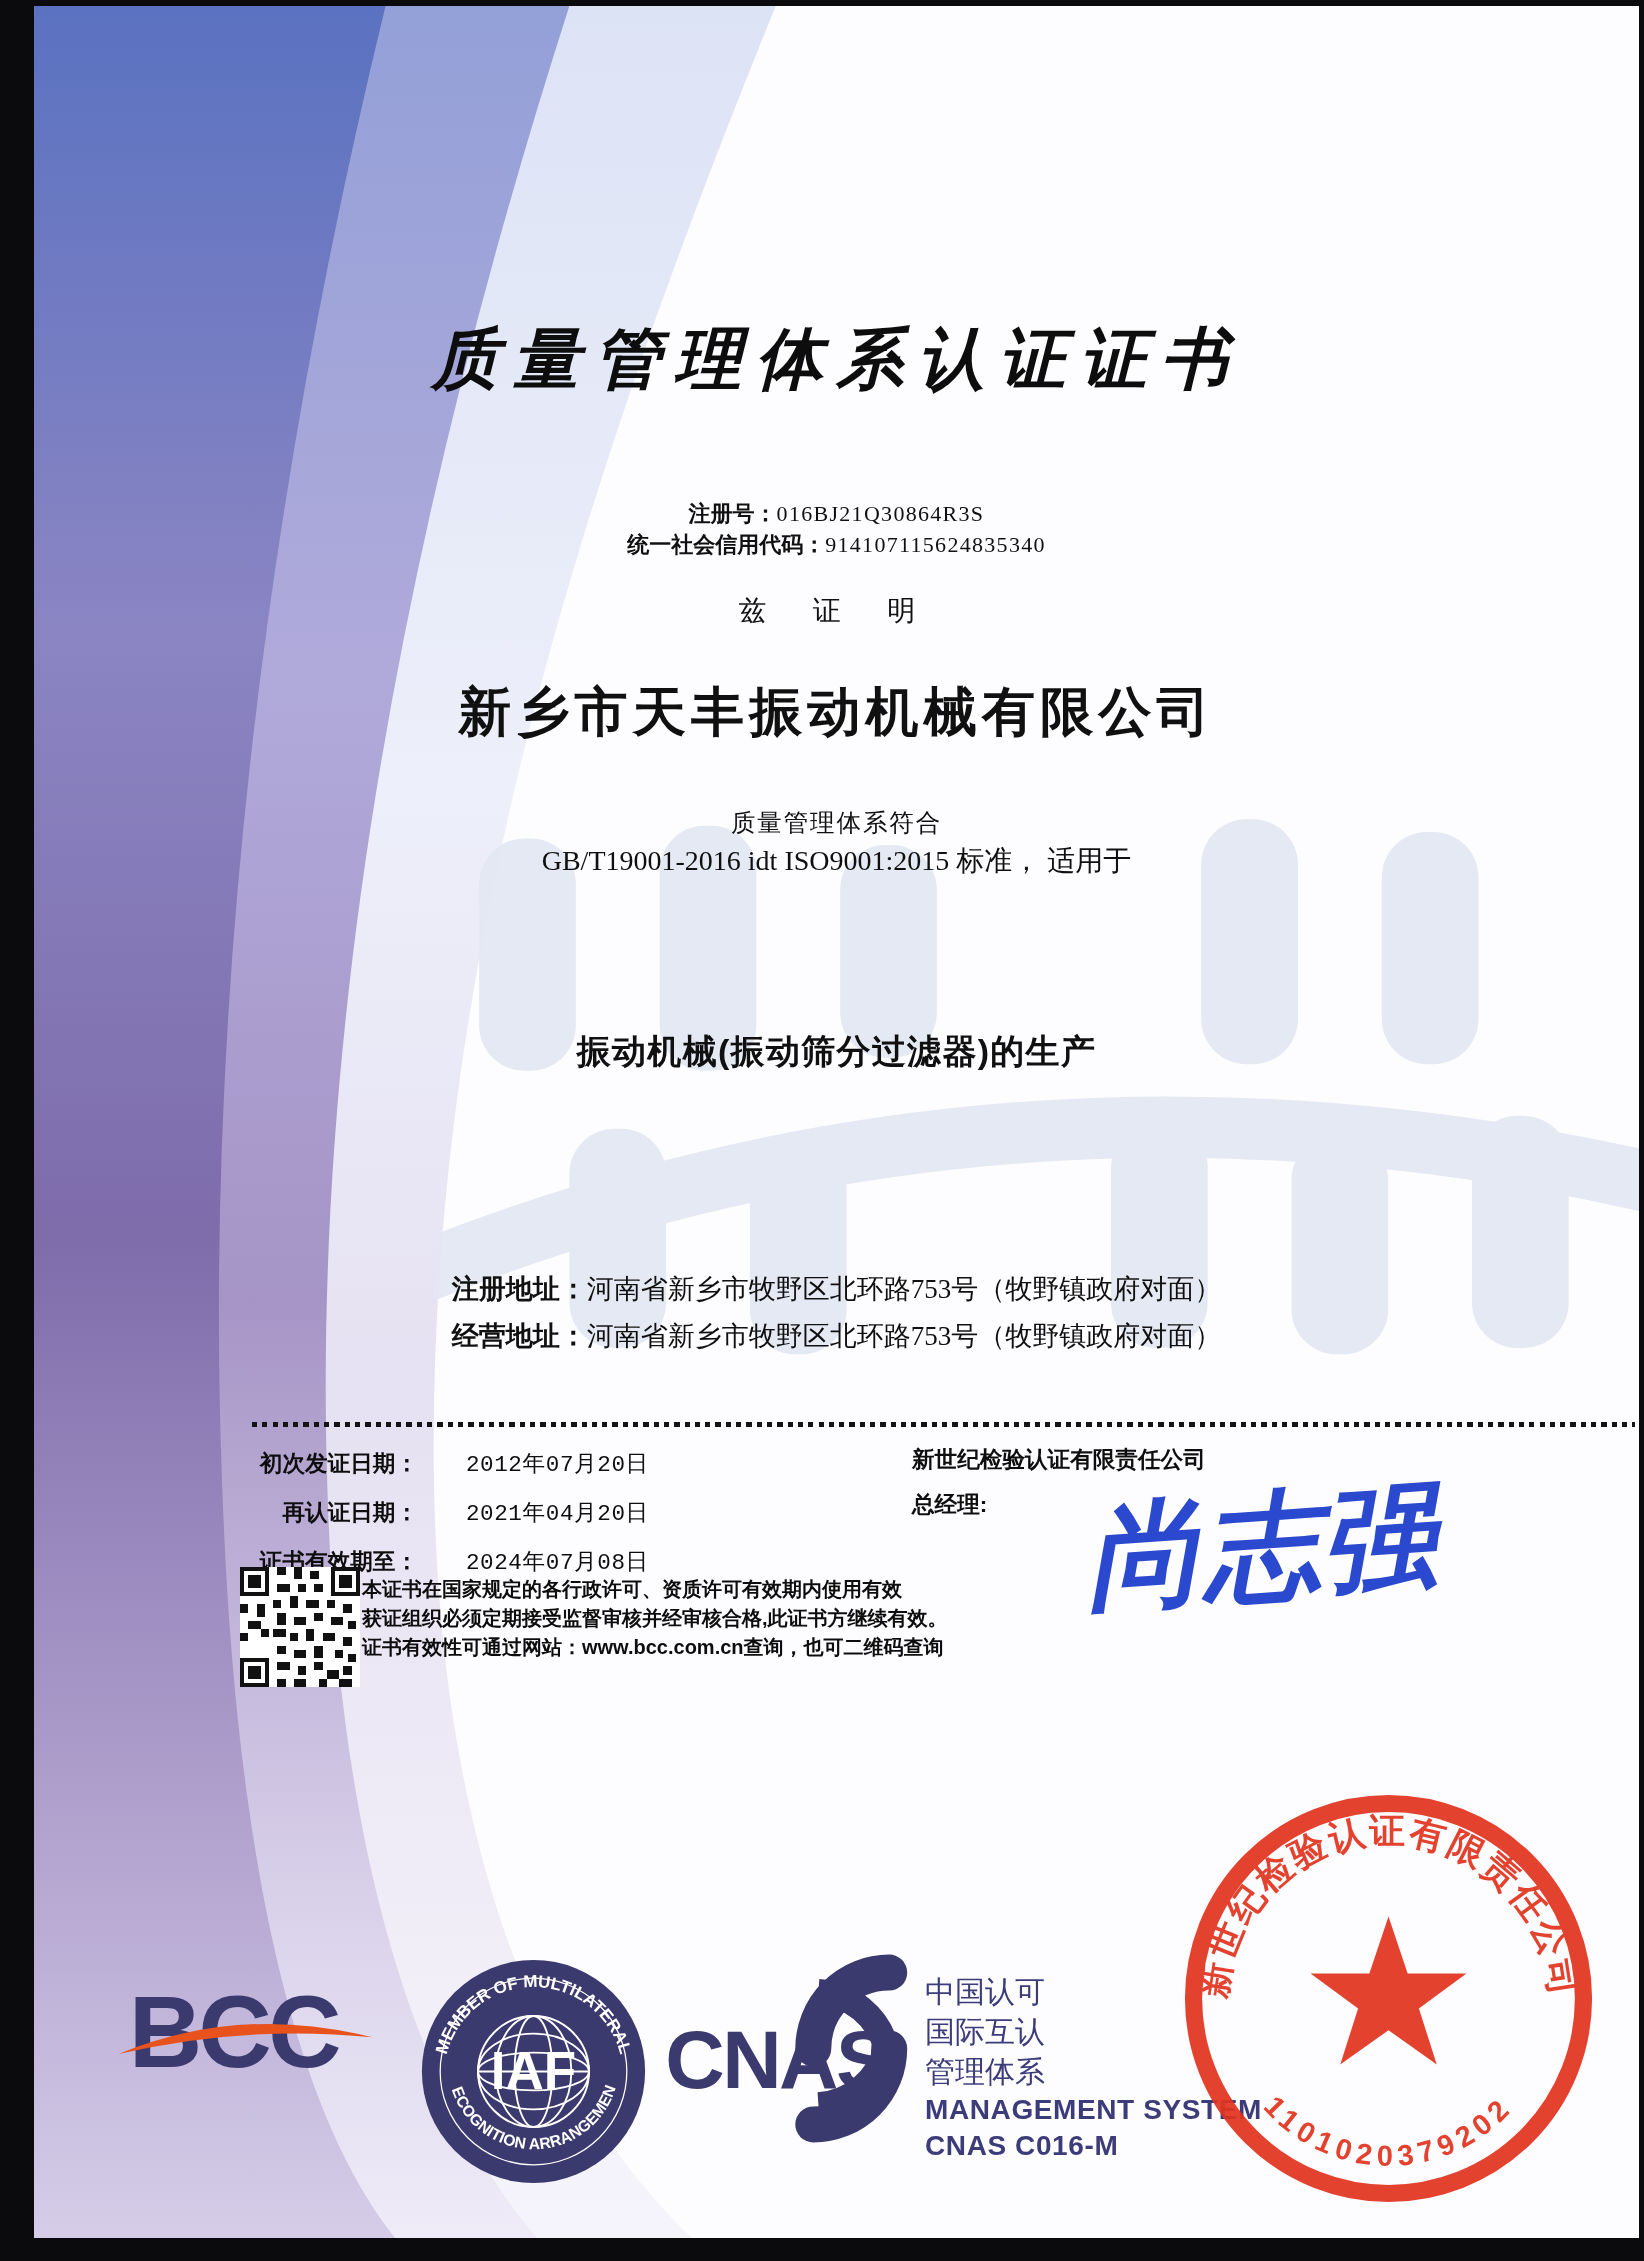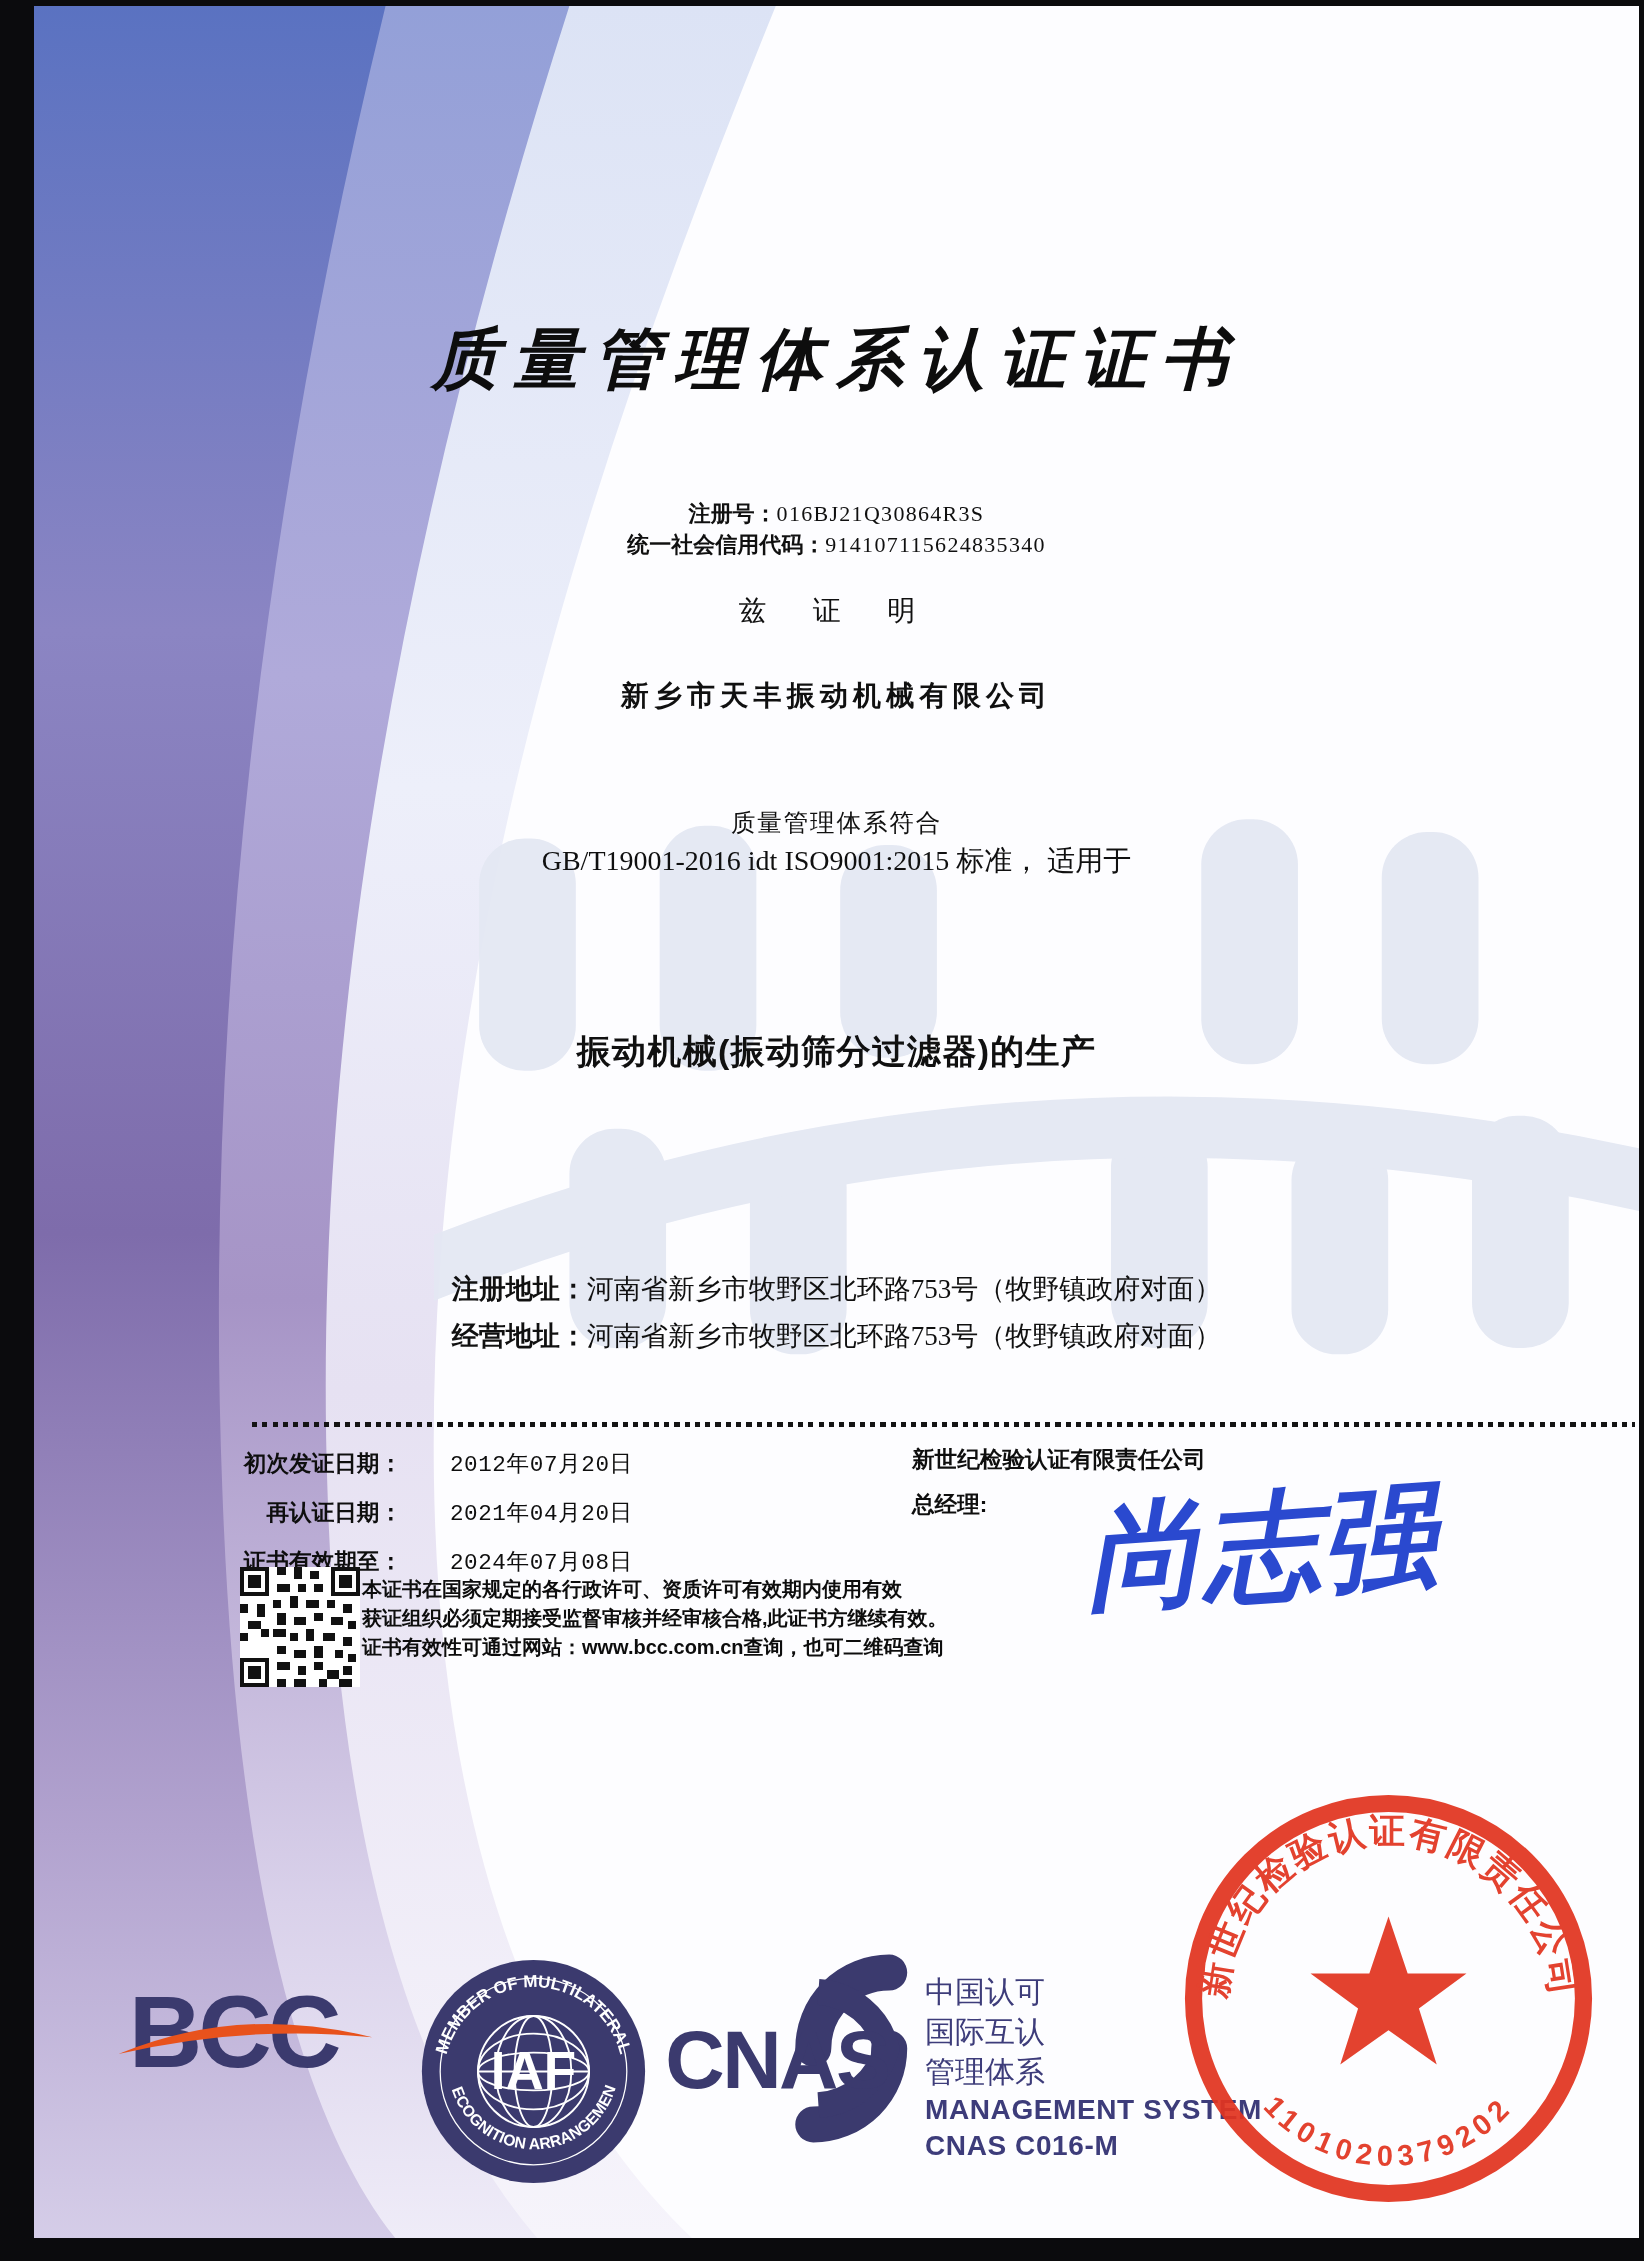--- a/index.html
+++ b/index.html
@@ -15,31 +15,31 @@
   .row{position:absolute;left:0;width:100%;text-align:center;color:#101010;}
   .title{top:308px;font-family:"DejaVu Serif","Liberation Serif",serif;font-weight:bold;
          font-size:67px;letter-spacing:14px;color:#0d0d0d;font-style:italic;}
   .regline{top:493px;font-size:22px;}
   .regline .lab{font-weight:bold;}
   .regline .val{font-family:"Liberation Serif","DejaVu Serif",serif;letter-spacing:1.3px;}
   .creditline{top:524px;font-size:22px;}
   .creditline .lab{font-weight:bold;}
   .creditline .val{font-family:"Liberation Serif","DejaVu Serif",serif;letter-spacing:1.3px;}
   .hereby{top:586px;font-size:28px;letter-spacing:19.3px;}
-  .company{top:671px;font-size:28px;font-weight:bold;letter-spacing:5.2px;}
+  .company{top:671px;font-size:53px;font-weight:bold;letter-spacing:5.2px;}
   .conformity{top:800px;font-size:24.5px;letter-spacing:1.9px;}
   .standard{top:836px;font-size:28px;font-family:"Liberation Serif","DejaVu Serif",serif;}
   .scope{top:1023px;font-size:34px;font-weight:bold;letter-spacing:1.3px;}
   .addr1{top:1265px;font-size:27px;}
   .addr2{top:1312px;font-size:27px;}
   .addr1 .lab,.addr2 .lab{font-weight:bold;}
   .addr1 .val,.addr2 .val{font-family:"Liberation Serif","DejaVu Serif",serif;}
   .dashline{position:absolute;left:218px;right:3.9px;top:1416px;height:4.5px;z-index:2;
     background:repeating-linear-gradient(90deg,#141414 0 5.2px,transparent 5.2px 10.3px);}
-  .dates{position:absolute;left:110px;top:1442px;width:529px;z-index:2;}
+  .dates{position:absolute;left:126px;top:1442px;width:529px;z-index:2;}
   .drow{display:flex;font-size:22.6px;color:#0e0e0e;margin-bottom:18px;}
   .drow .dlab{width:258px;text-align:right;font-weight:bold;}
   .drow .dval{font-family:Liberation Mono, monospace;padding-left:3.9px;letter-spacing:0.6px;margin-left:44px;}
   .issuer{position:absolute;left:878px;top:1438px;z-index:2;color:#0e0e0e;}
   .issuer .co{font-size:22.6px;font-weight:bold;margin-bottom:14px;}
   .issuer .gm{font-size:22.6px;font-weight:bold;}
   .signature{position:absolute;left:1051px;top:1464px;z-index:2;color:#2a49cf;
     font-size:116px;font-weight:bold;font-style:italic;letter-spacing:1.3px;
     font-family:"DejaVu Serif","Liberation Serif",serif;transform:rotate(-4deg);}
   .qr{position:absolute;left:206px;top:1561px;width:120px;height:120px;z-index:2;}

